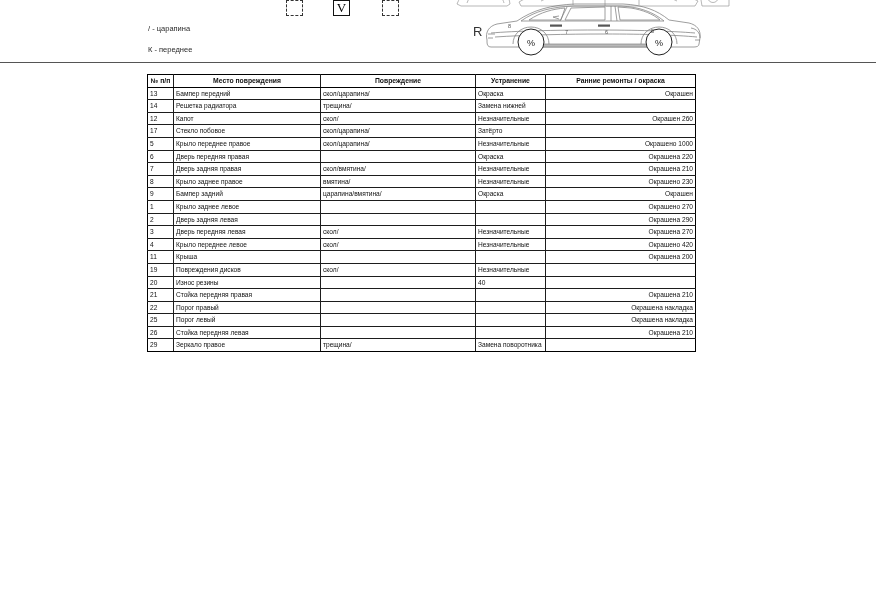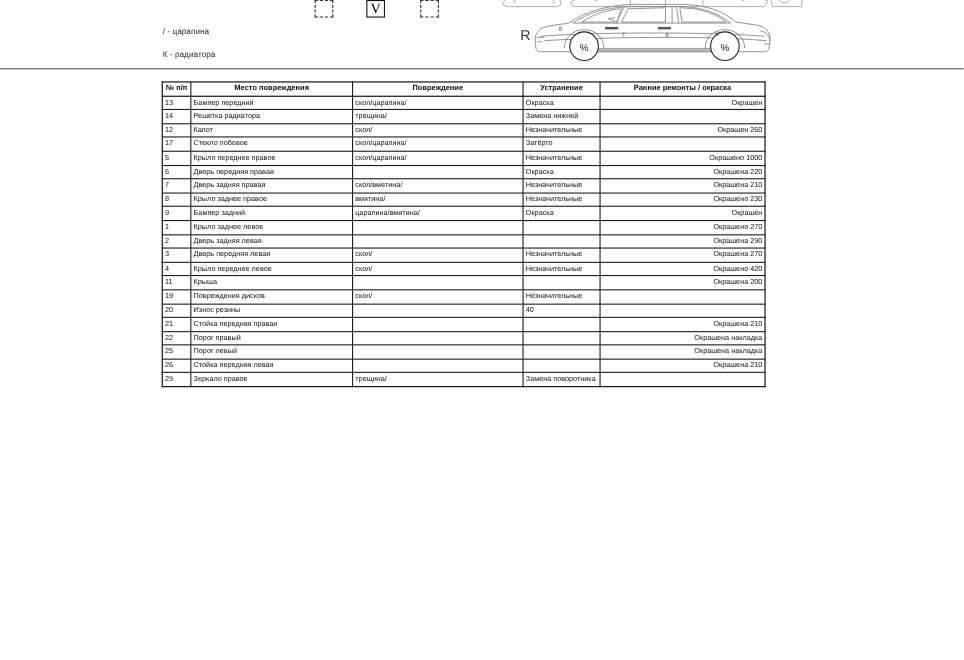--- a/index.html
+++ b/index.html
@@ -131,21 +131,21 @@
   col.w-place { width: 147px; }
   col.w-dmg   { width: 155px; }
   col.w-fix   { width: 70px; }
   col.w-prev  { width: 150px; }
 </style>
 </head>
 <body>
 
 <div class="legend">
   <div class="legend-line">/ - царапина</div>
-  <div class="legend-line">К - радиатора</div>
+  <div class="legend-line">К - переднее</div>
 </div>
 
 <div class="checkbox-row">
   <div class="checkbox cb1">
     <span class="mark"></span>
   </div>
   <div class="checkbox cb2">
     <span class="mark">V</span>
   </div>
   <div class="checkbox cb3">

